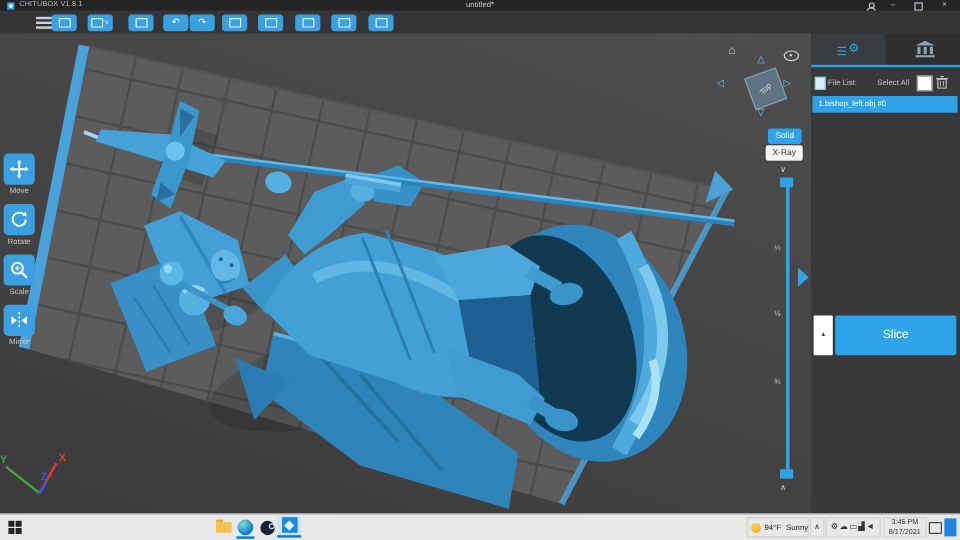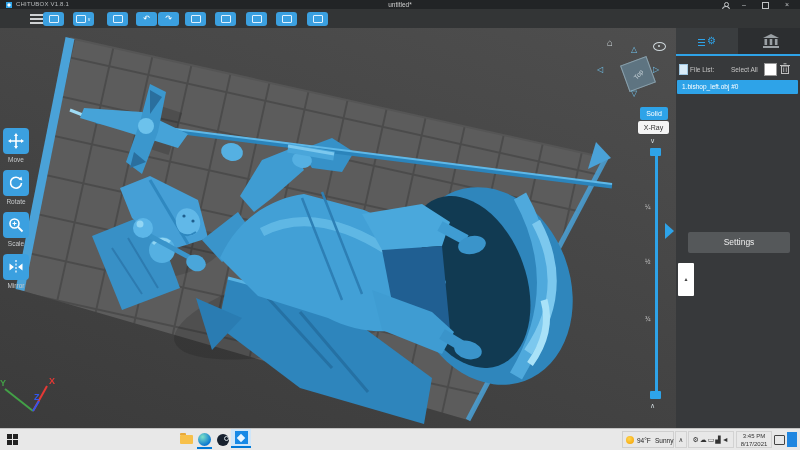--- a/index.html
+++ b/index.html
@@ -349,22 +349,22 @@
       <rect x="1.5" y="3" width="7" height="7.5" fill="none" stroke="#c0c0c0" stroke-width="1"></rect>
       <line x1="0" y1="2.5" x2="10" y2="2.5" stroke="#c0c0c0" stroke-width="1"></line>
       <line x1="3.5" y1="0.8" x2="6.5" y2="0.8" stroke="#c0c0c0" stroke-width="1"></line>
       <line x1="3.7" y1="4.5" x2="3.7" y2="9" stroke="#c0c0c0" stroke-width="0.8"></line>
       <line x1="6.3" y1="4.5" x2="6.3" y2="9" stroke="#c0c0c0" stroke-width="0.8"></line>
     </svg>
   </div>
 
   <div id="file-item">1.bishop_left.obj #0</div>
 
-  <div id="settings-btn">Settings</div>
   <div id="slice-spin">▴</div>
+  <div id="slice-btn">Slice</div>
 </div>
 
 <div class="abs" id="taskbar">
   <div class="abs" id="start-btn">
     <i style="left:0;top:0"></i>
       <i style="left:6px;top:0"></i>
       <i style="left:0;top:6px"></i>
       <i style="left:6px;top:6px"></i>
   </div>
   <div class="abs tk-app" id="folder-icon">

